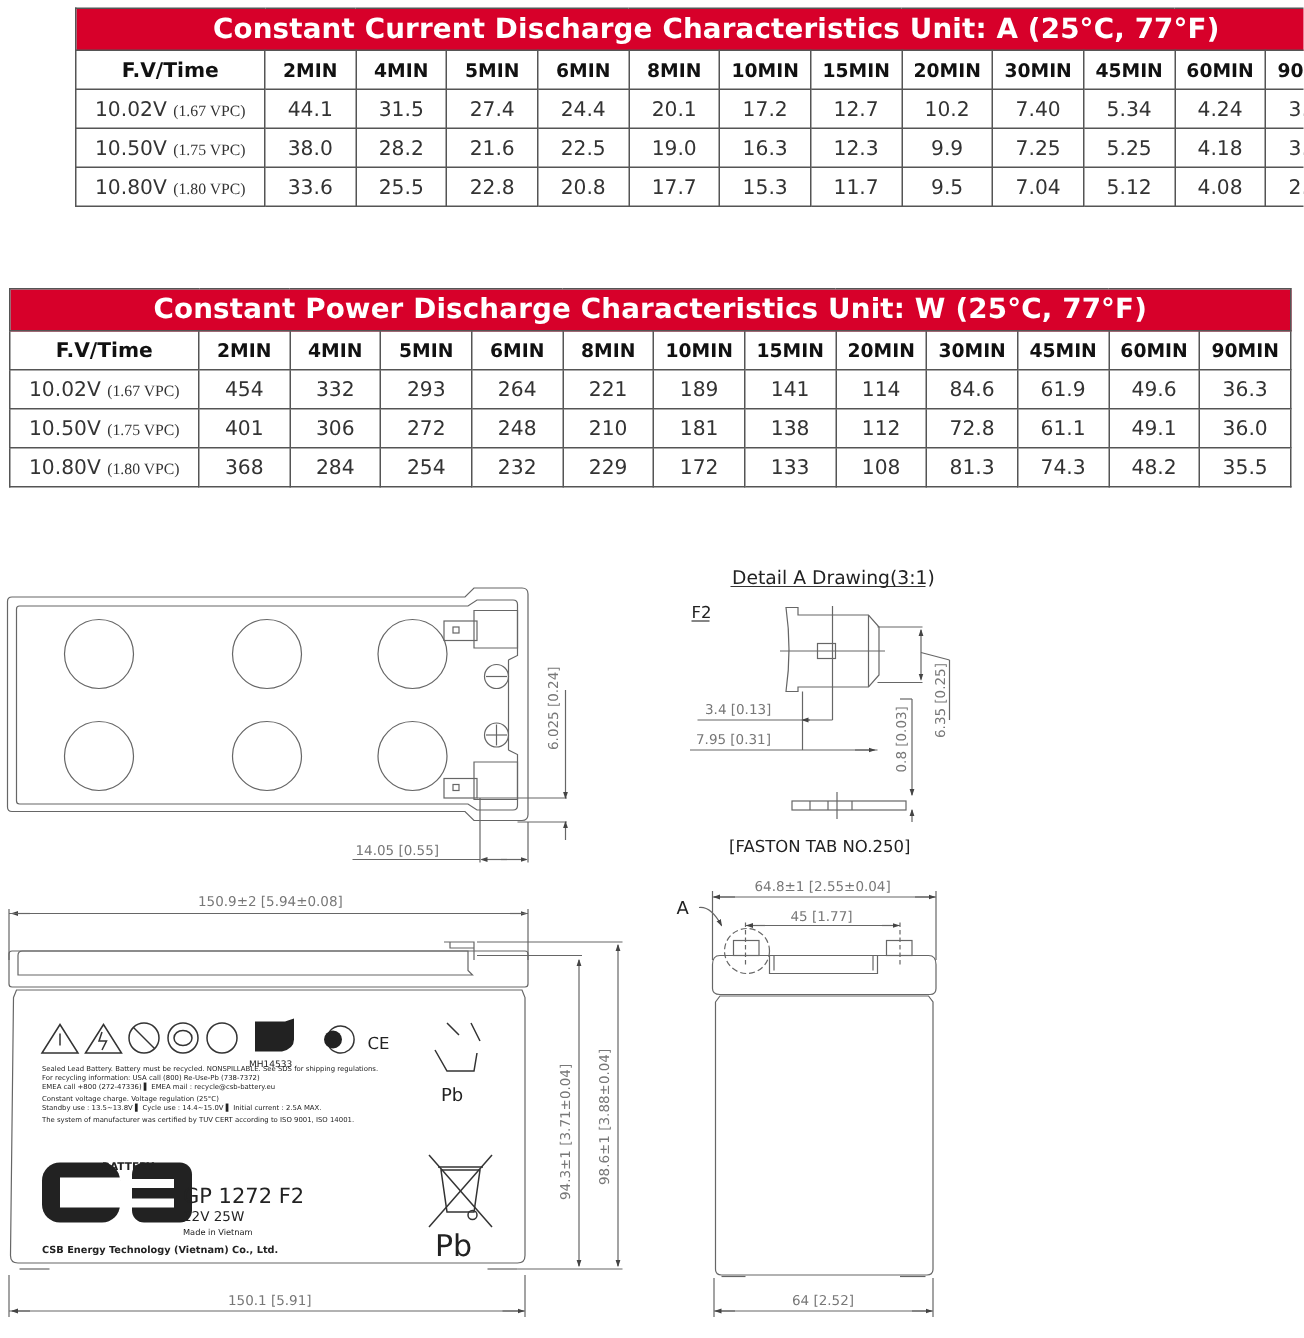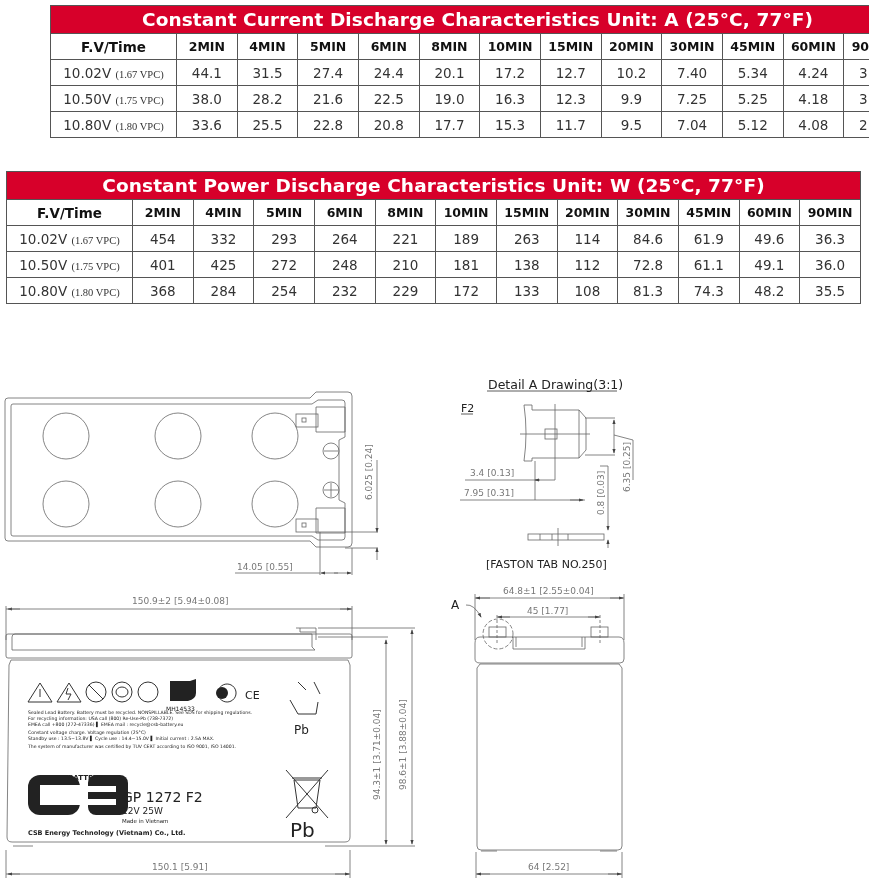--- a/index.html
+++ b/index.html
@@ -6,21 +6,21 @@
   body{width:869px;height:892px;position:relative;overflow:hidden;font-family:"DejaVu Sans",sans-serif;color:#222;}
   .tbl{position:absolute;left:6px;width:855px;border-collapse:collapse;table-layout:fixed;}
   .tbl td,.tbl th{border:1px solid #555;text-align:center;padding:0;height:25px;font-size:13.5px;}
   .tbl .title{background:#d7002a;color:#fff;font-weight:bold;font-size:18.5px;height:27px;border-color:#555;letter-spacing:0.1px;}
   .tbl th{font-weight:bold;font-size:12.5px;color:#111;}
   .tbl th.first{font-size:13.5px;text-align:center;}
   .tbl td.rowlabel{font-size:13.5px;color:#333;}
   .tbl td.rowlabel small{font-size:10.5px;font-family:Liberation Serif, serif;}
   .tbl td.val{color:#333;}
   #t1{top:5px;margin-left:44px;}
-  #t2{top:171px;padding-left:20px;}
+  #t2{top:192px;padding-left:20px;}
   svg{position:absolute;left:0;top:0;}
   .dim{font-family:"DejaVu Sans",sans-serif;font-size:9px;fill:#777;}
   .lbl{font-family:"DejaVu Sans",sans-serif;fill:#222;}
 </style>
 </head>
 <body>
 
 <table class="tbl" id="t1">
   <colgroup>
       <col style="width:126px">
@@ -118,31 +118,31 @@
     <th>90MIN</th>
   </tr>
   <tr>
     <td class="rowlabel"><span>10.02V</span> <small>(1.67 VPC)</small></td>
     <td class="val">454</td>
     <td class="val">332</td>
     <td class="val">293</td>
     <td class="val">264</td>
     <td class="val">221</td>
     <td class="val">189</td>
-    <td class="val">263</td>
+    <td class="val">141</td>
     <td class="val">114</td>
     <td class="val">84.6</td>
     <td class="val">61.9</td>
     <td class="val">49.6</td>
     <td class="val">36.3</td>
   </tr>
   <tr>
     <td class="rowlabel"><span>10.50V</span> <small>(1.75 VPC)</small></td>
     <td class="val">401</td>
-    <td class="val">425</td>
+    <td class="val">306</td>
     <td class="val">272</td>
     <td class="val">248</td>
     <td class="val">210</td>
     <td class="val">181</td>
     <td class="val">138</td>
     <td class="val">112</td>
     <td class="val">72.8</td>
     <td class="val">61.1</td>
     <td class="val">49.1</td>
     <td class="val">36.0</td>

